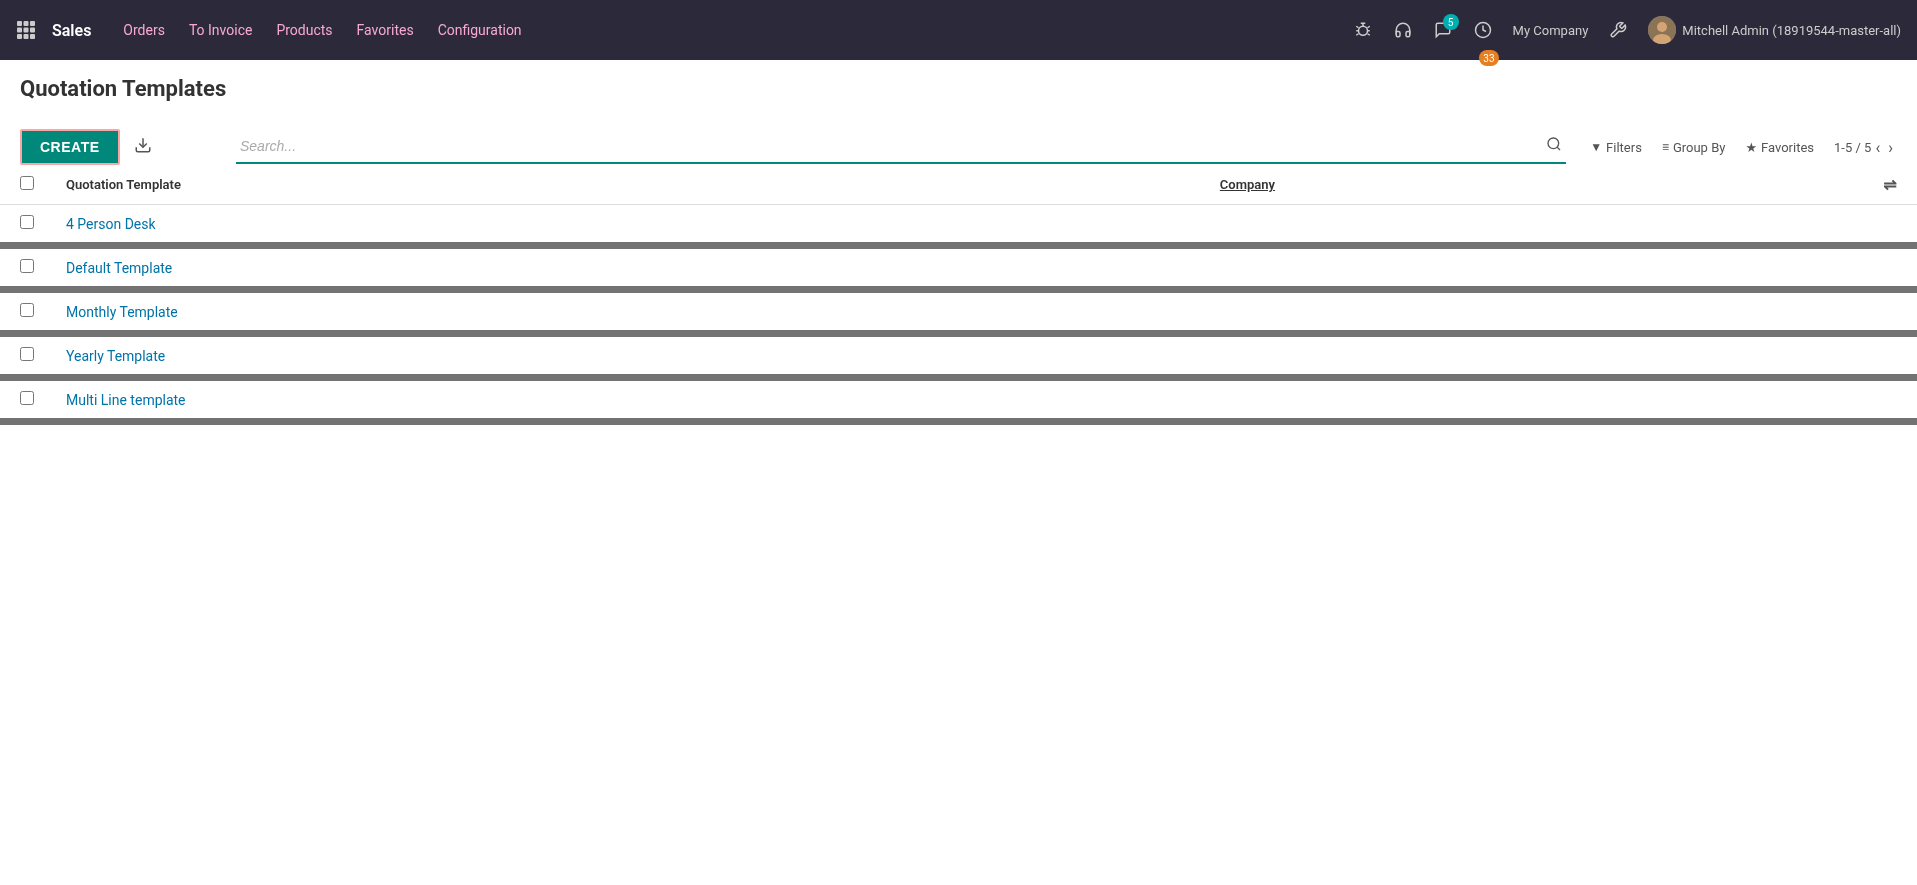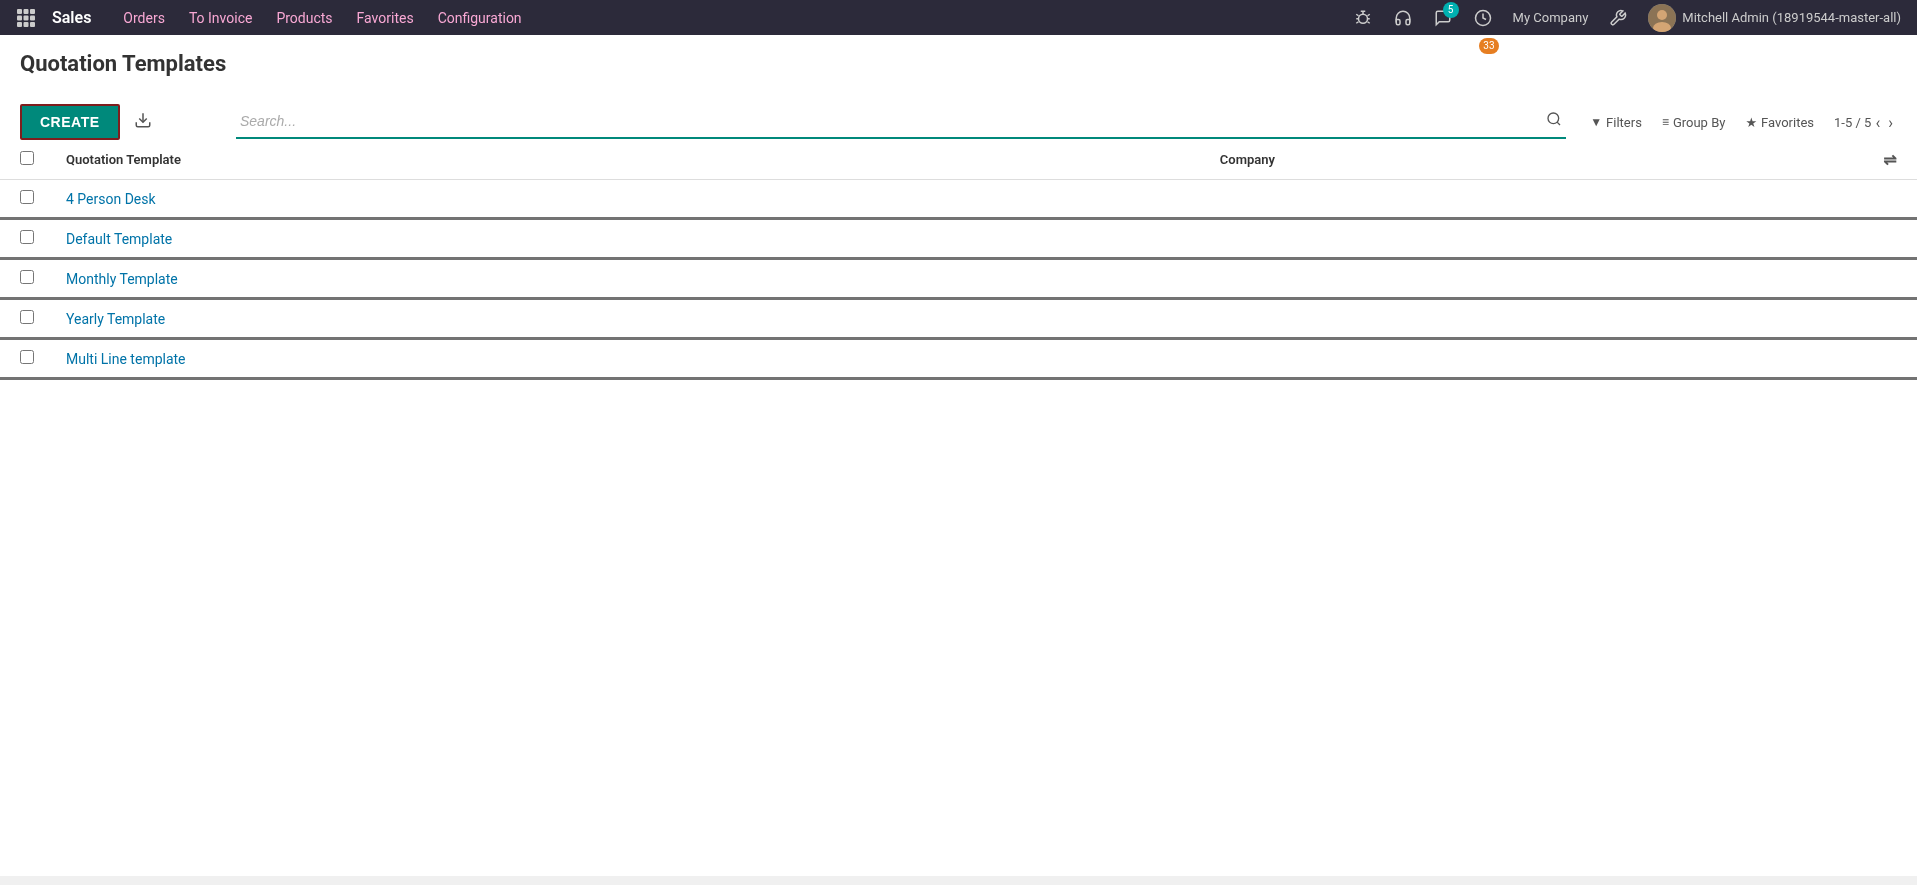--- a/index.html
+++ b/index.html
@@ -2,21 +2,21 @@
 <html><head>
   <meta charset="utf-8">
   <style>
     * { box-sizing: border-box; margin: 0; padding: 0; }
     body { font-family: -apple-system, BlinkMacSystemFont, 'Segoe UI', Roboto, sans-serif; background: #f0f0f0; font-size: 14px; }
 
     
     .topnav {
       background: #2c2a3a;
       color: #fff;
-      height: 35px;
+      height: 60px;
       display: flex;
       align-items: center;
       padding: 0 8px;
       gap: 0;
     }
     .topnav-apps-icon {
       width: 36px; height: 44px;
       display: flex; align-items: center; justify-content: center;
       cursor: pointer; color: #ccc;
       font-size: 18px;
@@ -92,21 +92,21 @@
     }
     .page-title {
       font-size: 22px;
       font-weight: 700;
       color: #333;
       margin-bottom: 20px;
     }
     .btn-create {
       background: #00897b;
       color: #fff;
-      border: 2px solid #7f1d1d;
+      border: 2px solid #fca5a5;
       padding: 8px 18px;
       font-size: 14px;
       font-weight: 600;
       cursor: pointer;
       border-radius: 2px;
       letter-spacing: 0.5px;
     }
     .toolbar-download {
       color: #555;
       font-size: 18px;
@@ -158,32 +158,33 @@
     .data-table thead th {
       padding: 10px 16px 10px 16px;
       text-align: left;
       font-weight: 600;
       font-size: 13px;
       color: #333;
       background: #fff;
     }
     .data-table thead th.col-company {
       text-align: left;
+      text-decoration: underline;
     }
     .col-check {
       width: 36px;
       padding-left: 20px !important;
     }
     .col-settings {
       width: 36px;
       text-align: right !important;
       padding-right: 20px !important;
     }
     .data-table tbody tr {
-      border-bottom: 3px solid #737373;
+      border-bottom: 7px solid #737373;
       cursor: pointer;
     }
     .data-table tbody td {
       padding: 10px 16px;
       font-size: 14px;
       color: #333;
     }
     .data-table tbody td:first-child {
       padding-left: 20px;
     }

